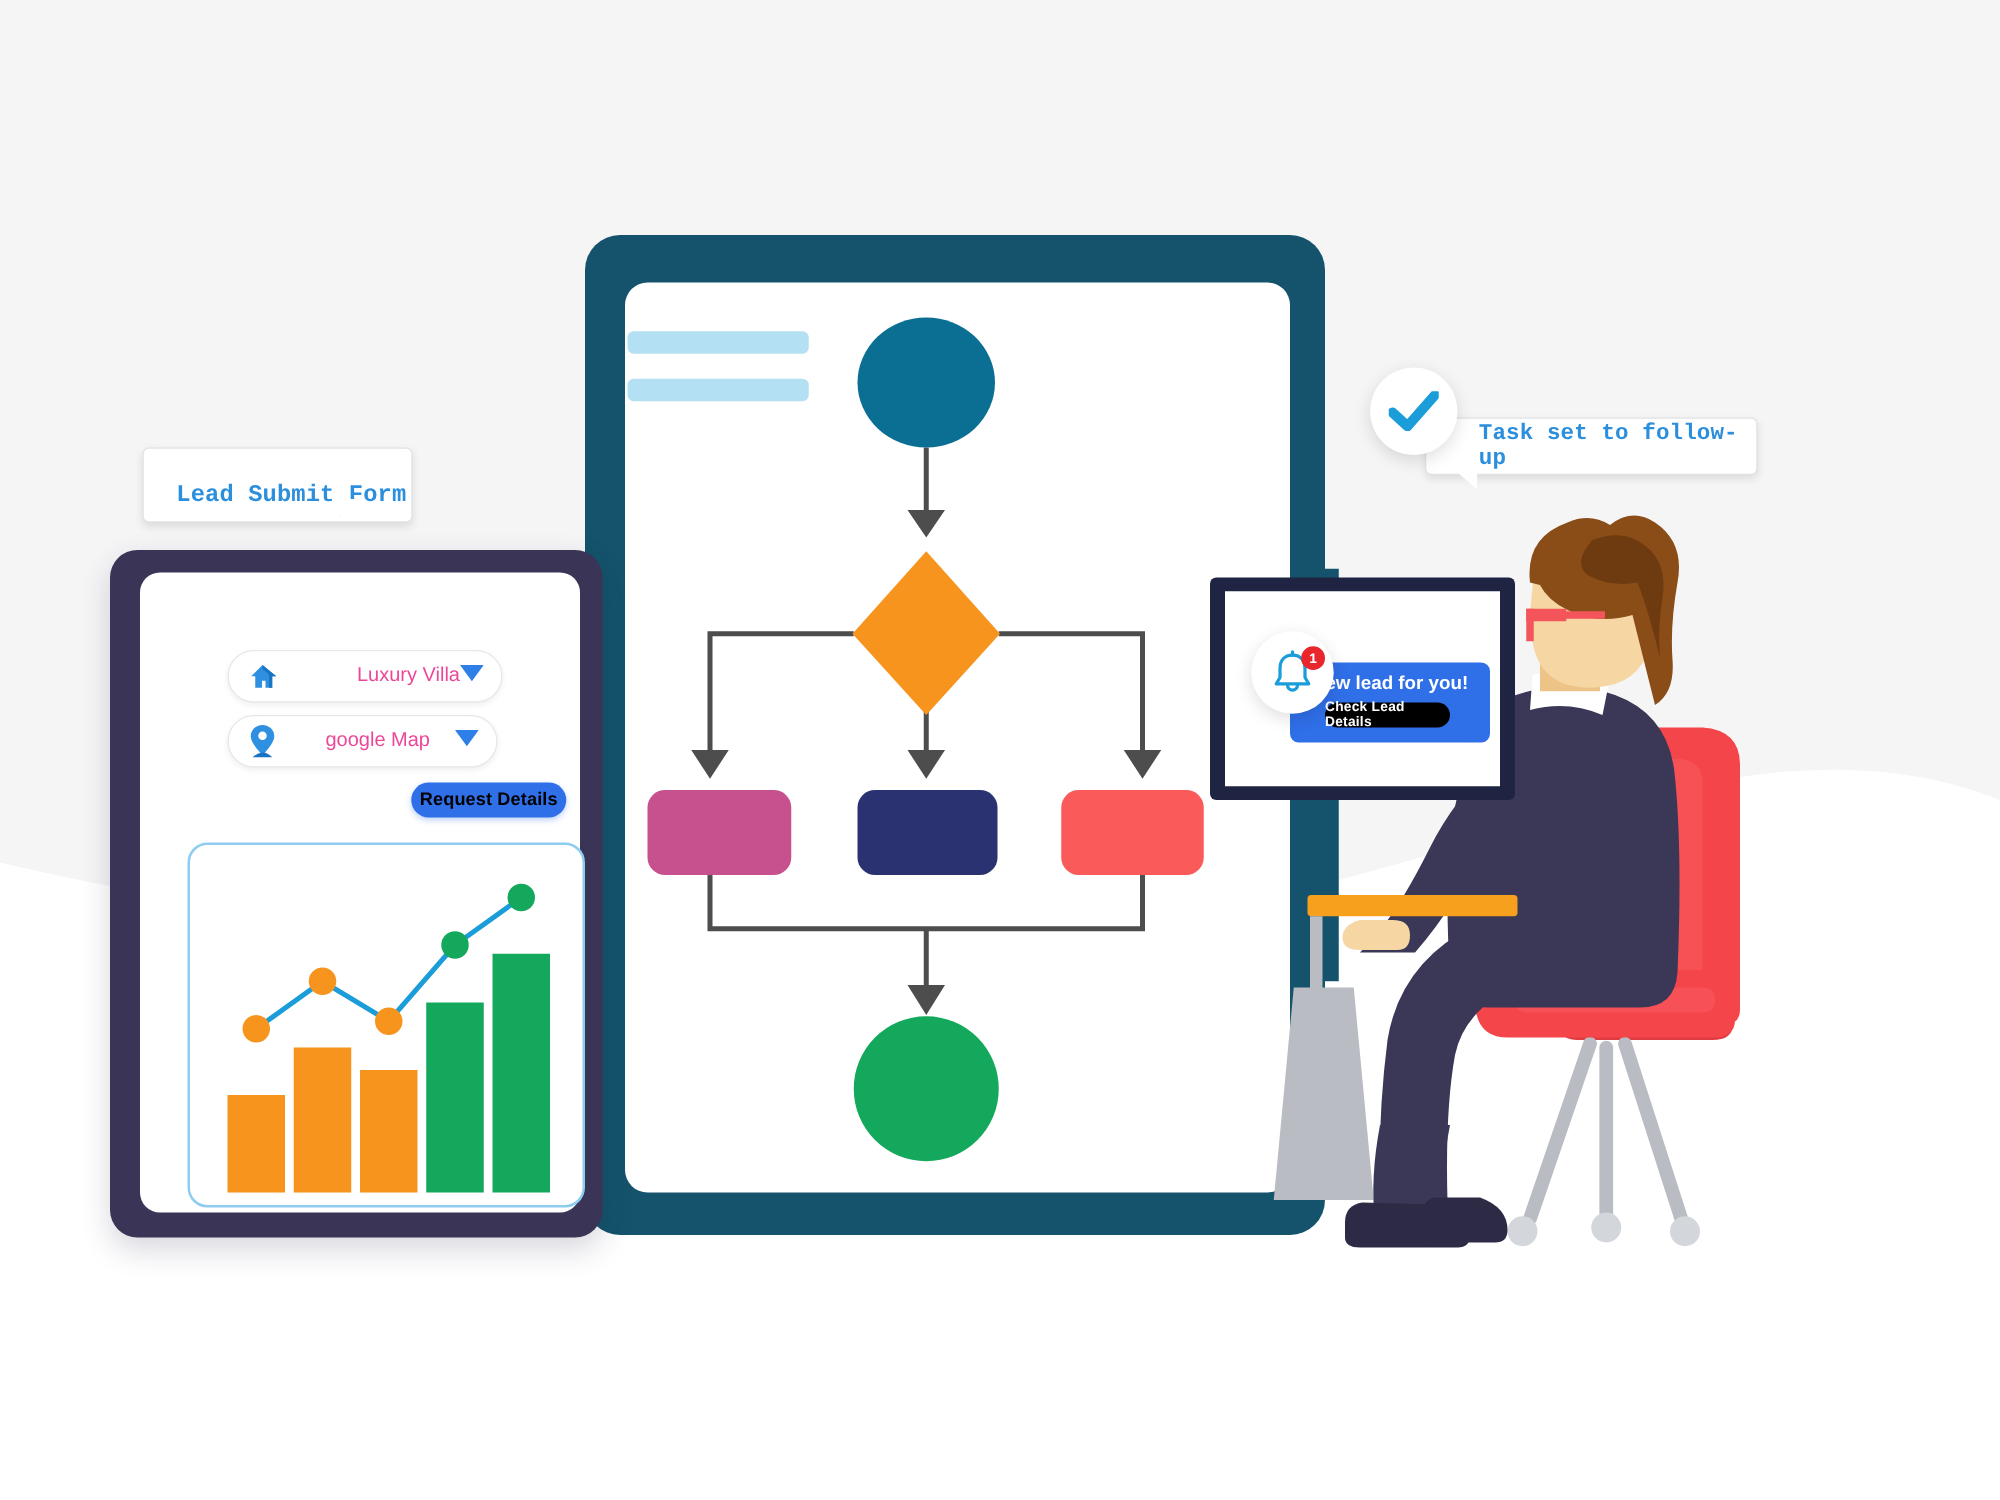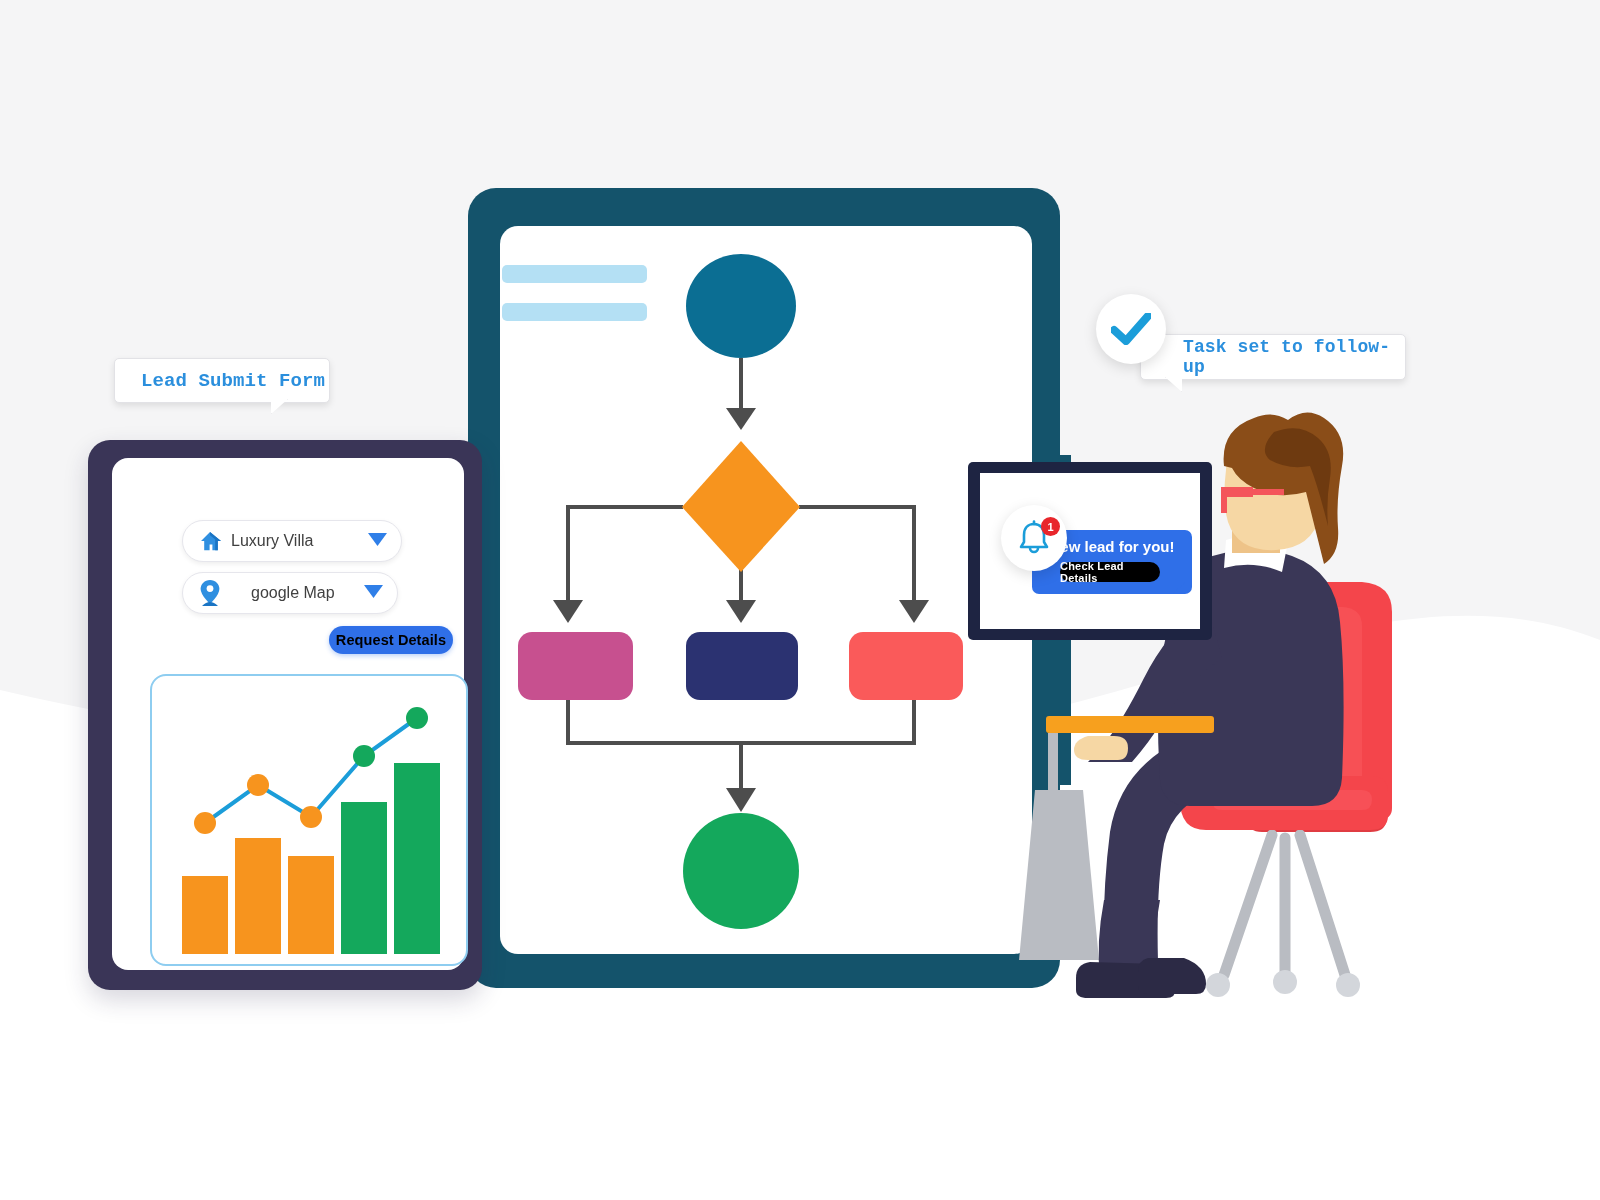--- a/index.html
+++ b/index.html
@@ -19,21 +19,21 @@
     background:#ffffff;
     border:1px solid #e2e2e6;
     border-radius:5px;
     box-shadow:0 3px 7px rgba(0,0,0,.10);
     color:#2b8fdd;
     font-size:19px;
     font-weight:600;
     letter-spacing:.1px;
     display:flex;align-items:center;font-family:Liberation Mono, monospace;
   }
-  #lead-form-callout{left:114px;top:358px;width:188px;height:42px;padding:1px 0 0 26px;}
+  #lead-form-callout{left:114px;top:358px;width:188px;height:42px;padding:16px 0 0 26px;}
   #lead-form-callout:after{
     content:"";position:absolute;left:156px;top:40px;width:16px;height:14px;
     background:#ffffff;
     clip-path:polygon(0 0,100% 0,0 100%);
     border-right:1px solid #e2e2e6;border-bottom:1px solid #e2e2e6;
   }
   #task-callout{
     left:1140px;top:334px;width:222px;height:44px;padding:0 0 0 42px;
     font-size:18px;font-weight:600;
   }
@@ -54,21 +54,21 @@
     background:#ffffff;border-radius:16px;
   }
   .select-pill{
     position:absolute;background:#ffffff;border:1px solid #e6e6ec;
     border-radius:24px;box-shadow:0 2px 5px rgba(0,0,0,.07);
     display:flex;align-items:center;height:40px;
   }
   #select-property{left:70px;top:62px;width:218px;}
   #select-location{left:70px;top:114px;width:214px;gap:20px;}
   .pill-icon{width:34px;margin-left:10px;display:flex;justify-content:center;align-items:center;}
-  .pill-text{font-size:16px;color:#404040;flex:1;padding-left:4px;}
+  .pill-text{font-size:16px;color:#ec4899;flex:1;padding-left:4px;text-align:right;}
   .pill-caret{margin-right:14px;}
   #request-btn{
     position:absolute;left:217px;top:168px;width:124px;height:28px;
     background:#2f6fe8;border-radius:14px;
     color:#000000;font-size:14.5px;font-weight:700;letter-spacing:.1px;
     display:flex;align-items:center;justify-content:center;
     box-shadow:0 2px 5px rgba(47,111,232,.32);
   }
   #chart-card{
     position:absolute;left:38px;top:216px;width:314px;height:288px;

